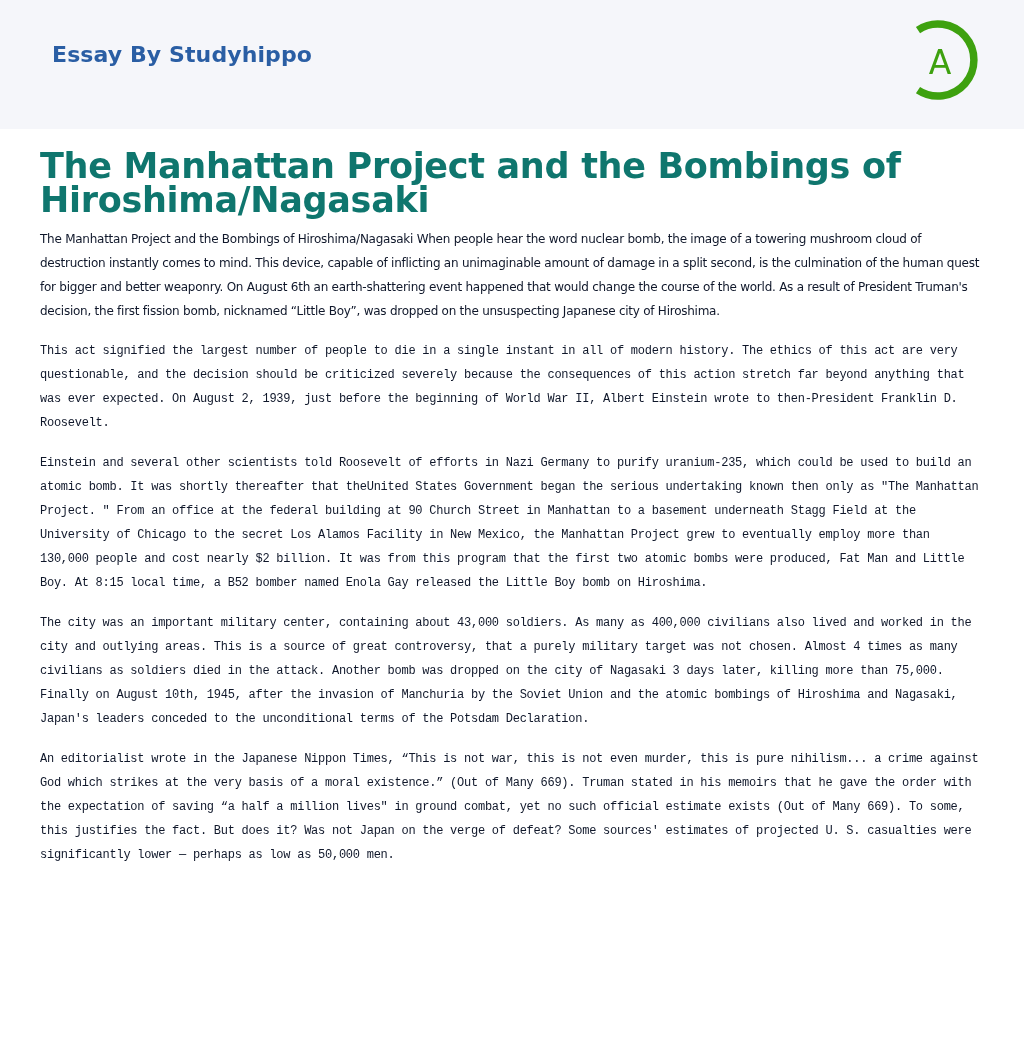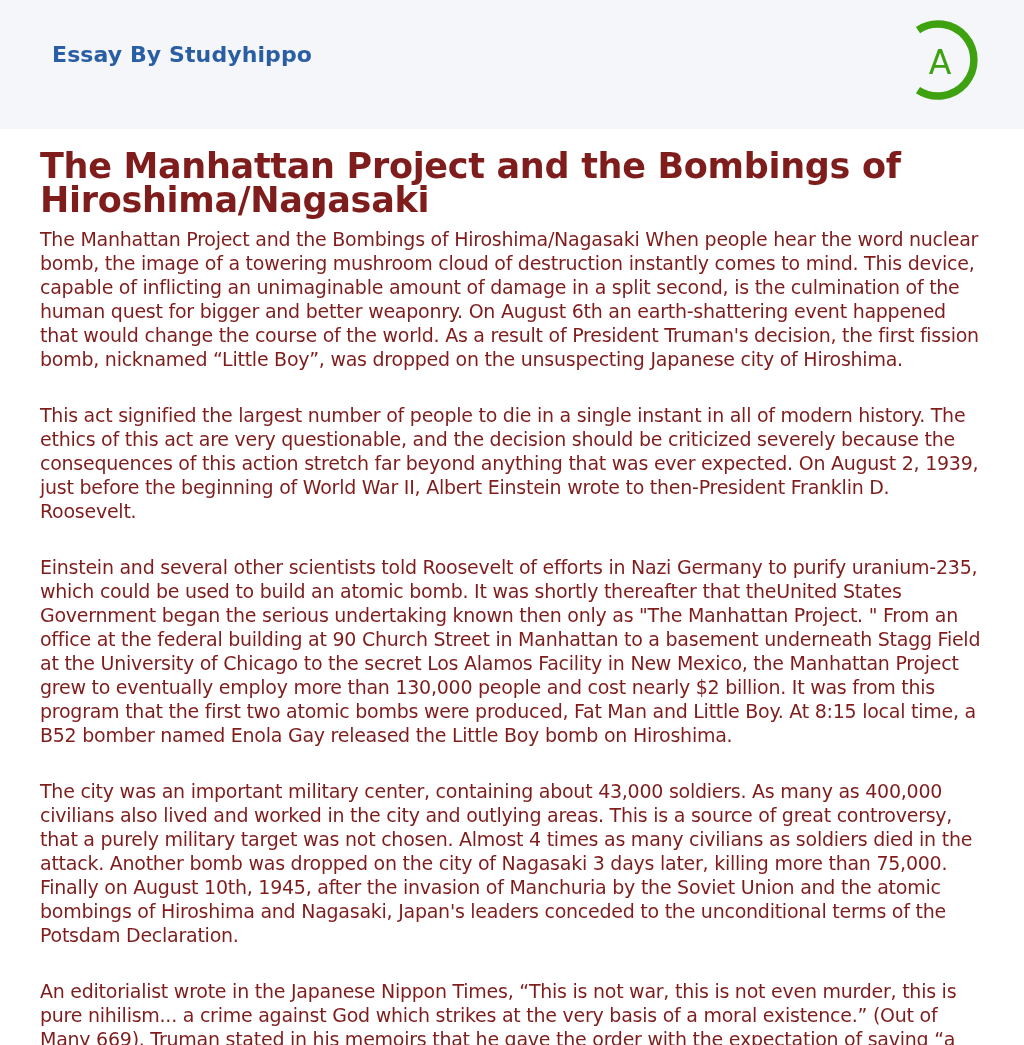--- a/index.html
+++ b/index.html
@@ -52,33 +52,34 @@
       padding: 0 40px;
     }
     .title-wrap {
       padding-top: 20px;
     }
     .title-wrap h1 {
       margin: 0;
       font-size: 35px;
       line-height: 34px;
       font-weight: bold;
-      color: #7f1d1d;
+      color: #0f766e;
       letter-spacing: -0.3px;
       font-family: "DejaVu Sans", sans-serif;
     }
     .paragraph {
       margin: 10px 0 0 0;
-      font-size: 19px;
+      font-size: 12px;
       line-height: 24px;
-      color: #7f1d1d;
+      color: #0f172a;
       letter-spacing: -0.25px;
     }
     .paragraph + .paragraph {
-      margin-top: 32px;
+      margin-top: 16px;
+      font-family: Liberation Mono, monospace;
     }
   </style>
 </head>
 <body>
 
 <div class="header">
   <a class="brand">Essay By Studyhippo</a>
   <div class="logo">
     <svg width="78" height="88" viewBox="0 0 78 88">
       <path d="M8 12 A 36 36 0 1 1 8 72" fill="none" stroke="#3ea10f" stroke-width="7.5" stroke-linecap="butt"></path>

